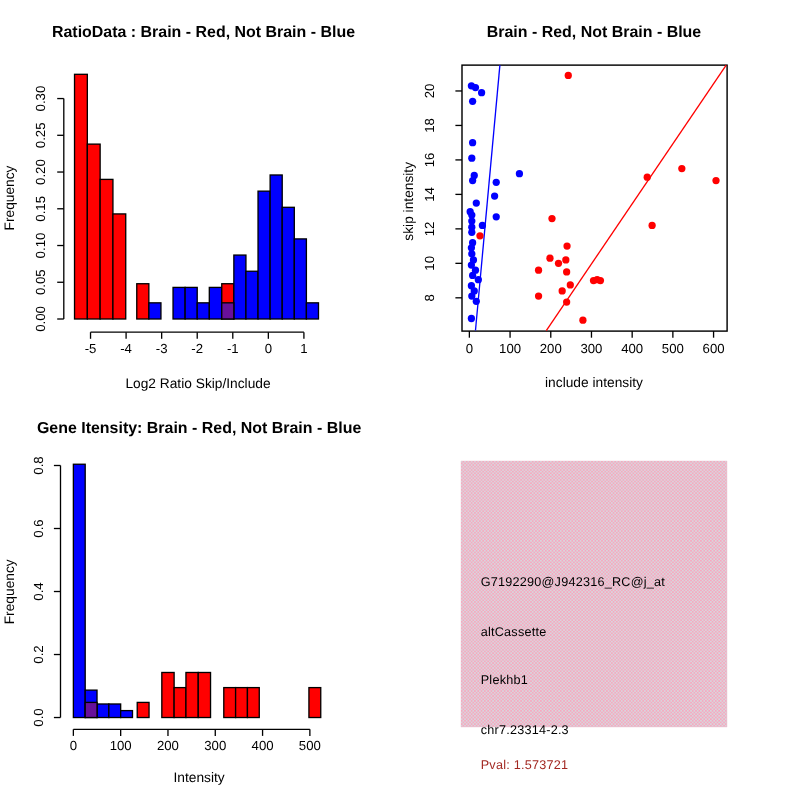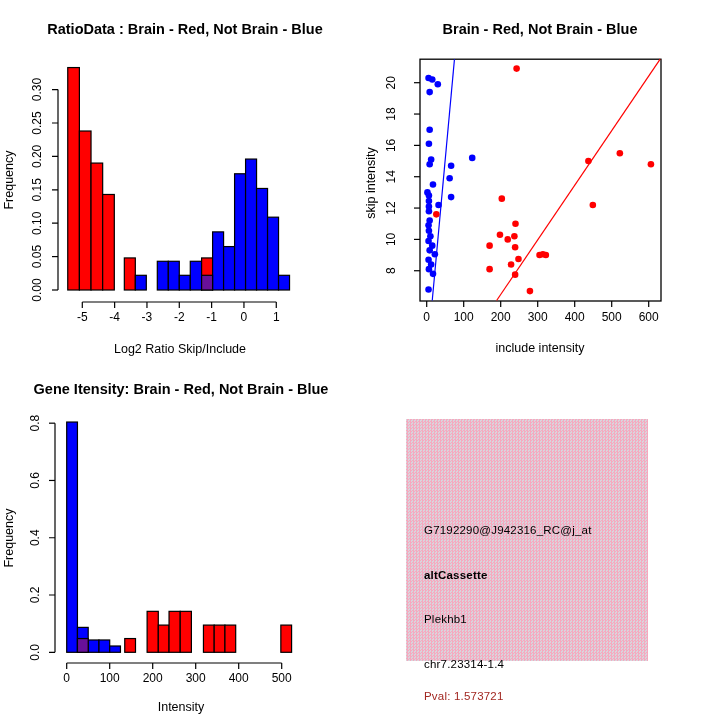--- a/index.html
+++ b/index.html
@@ -1,36 +1,36 @@
 <!DOCTYPE html>
 <html><head>
 <meta charset="utf-8">
 <style>
   html,body{margin:0;padding:0;background:#ffffff;}
   .figure{
     position:relative;width:720px;height:720px;background:#ffffff;
-    font-family:"Liberation Sans",sans-serif;overflow:hidden;border-radius:26px;
+    font-family:"Liberation Sans",sans-serif;overflow:hidden;
   }
   .panel{position:absolute;width:360px;height:360px;}
   #panel-tl{left:0;top:0;}
   #panel-tr{left:360px;top:0;}
   #panel-bl{left:0;top:360px;}
   #panel-br{left:360px;top:360px;}
   .info-box{
-    position:absolute;left:46px;top:59px;width:242px;height:242px;
+    position:absolute;left:59px;top:59px;width:242px;height:242px;
     background-color:#ecb9c9;
     background-image:conic-gradient(#f6a9bf 25%, #d9d4dc 25% 50%, #f6a9bf 50% 75%, #d9d4dc 75%);
     background-size:3px 3px;
   }
   .info-line{
     position:absolute;left:18px;font-size:11.5px;letter-spacing:0.2px;
     color:#000000;white-space:nowrap;
   }
   .il-1{top:105px;}
-  .il-2{top:150px;font-weight:bold;}
+  .il-2{top:150px;}
   .il-3{top:194px;}
   .il-4{top:239px;}
   .il-5{top:271px;}
   svg text{font-family:"Liberation Sans",sans-serif;fill:#000000;}
 </style>
 </head>
 <body>
 
 <div class="figure">
   <svg id="panel-tl" class="panel" viewBox="0 0 360 360">
@@ -236,17 +236,17 @@
         <rect x="224.94" y="265.092" width="10.75" height="27.208000000000027" fill="#ff0000"></rect>
         <rect x="280.84" y="265.092" width="10.75" height="27.208000000000027" fill="#ff0000"></rect>
         <rect x="77.45" y="278.5528" width="10.75" height="13.74720000000002" fill="#68109a"></rect>
       </g>
     </svg>
   <div id="panel-br" class="panel">
     <div class="info-box" style="background-image: conic-gradient(rgb(246, 169, 191) 25%, rgb(217, 212, 220) 25%, rgb(217, 212, 220) 50%, rgb(246, 169, 191) 50%, rgb(246, 169, 191) 75%, rgb(217, 212, 220) 75%);">
       <div class="info-line il-1">G7192290@J942316_RC@j_at</div>
       <div class="info-line il-2">altCassette</div>
       <div class="info-line il-3">Plekhb1</div>
-      <div class="info-line il-4">chr7.23314-1.4</div>
+      <div class="info-line il-4">chr7.23314-2.3</div>
       <div class="info-line il-5" style="color: rgb(162, 40, 34);">Pval: 1.573721</div>
     </div>
   </div>
 </div>
 
 </body></html>

